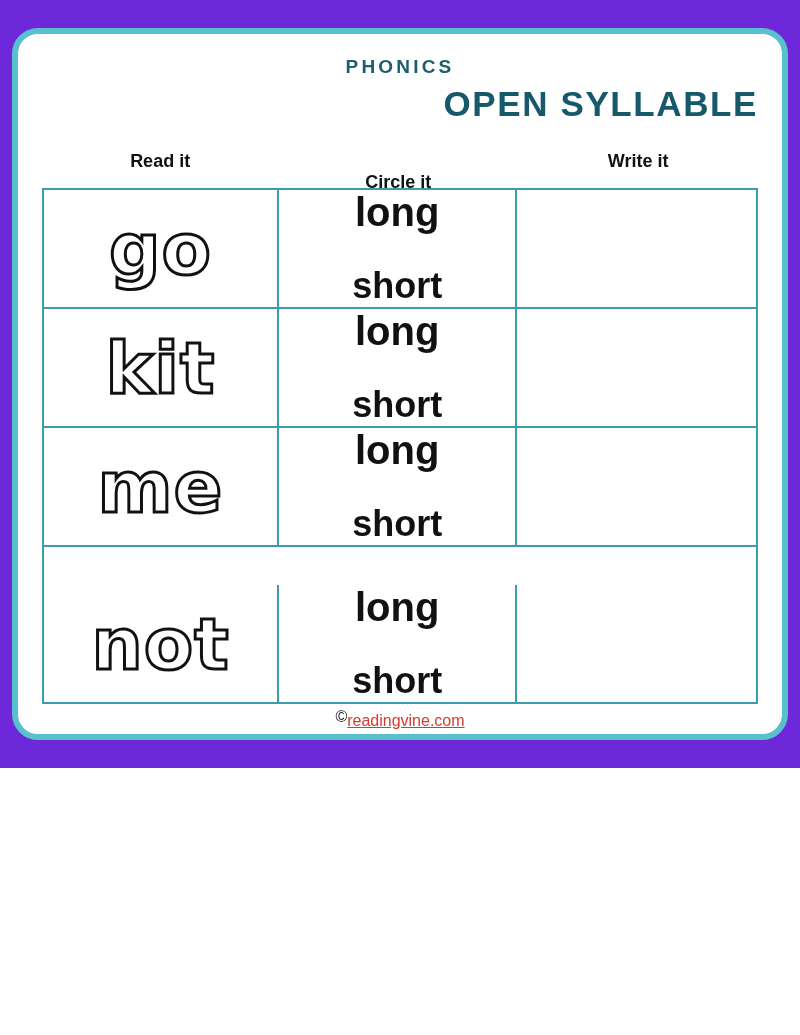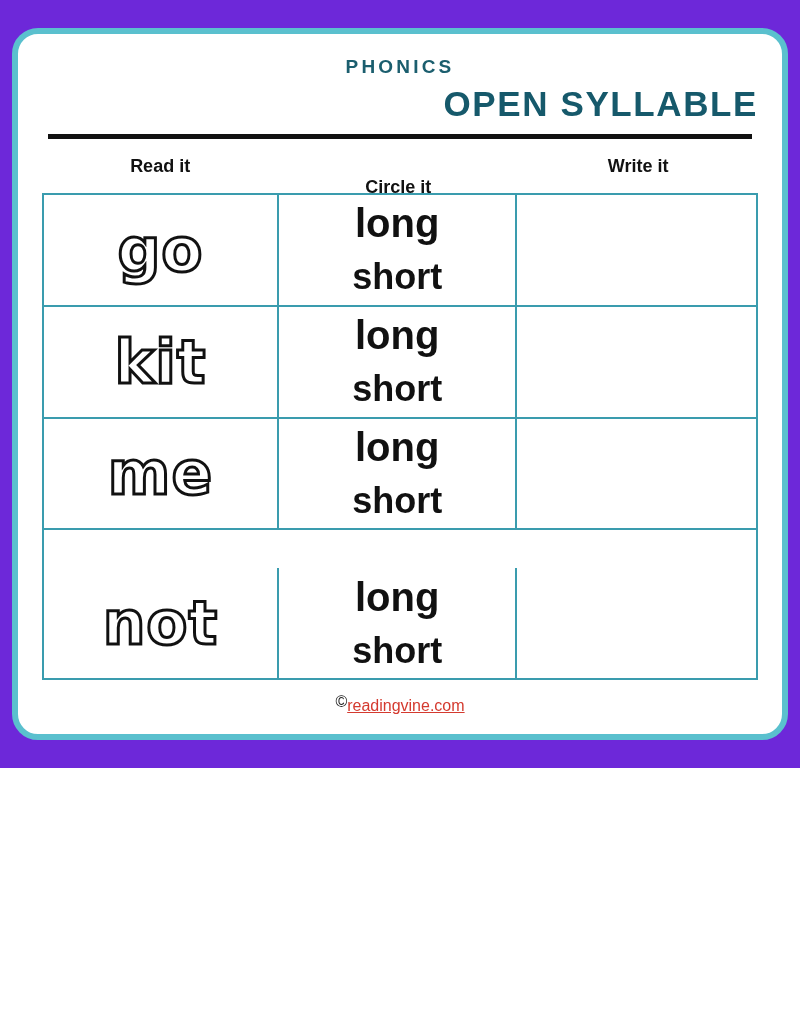--- a/index.html
+++ b/index.html
@@ -88,37 +88,37 @@
 
   .cell-read {
     width: 33%;
     border-right: 2px solid #3a9cae;
     display: flex;
     align-items: center;
     justify-content: center;
   }
 
   .word {
-    font-size: 60px;
+    font-size: 72px;
     font-weight: bold;
     letter-spacing: 1px;
     color: #ffffff;
     -webkit-text-stroke: 3px #111111;
     line-height: 1;
     font-family: "DejaVu Sans", sans-serif;
   }
 
   .cell-circle {
     width: 33.5%;
     border-right: 2px solid #3a9cae;
     display: flex;
     flex-direction: column;
     align-items: center;
     justify-content: center;
-    gap: 10px;
+    gap: 30px;
   }
   .opt {
     font-size: 40px;
     font-weight: bold;
     color: #111111;
   }
   .opt.small { font-size: 36px; }
 
   .cell-write {
     width: 33.5%;

